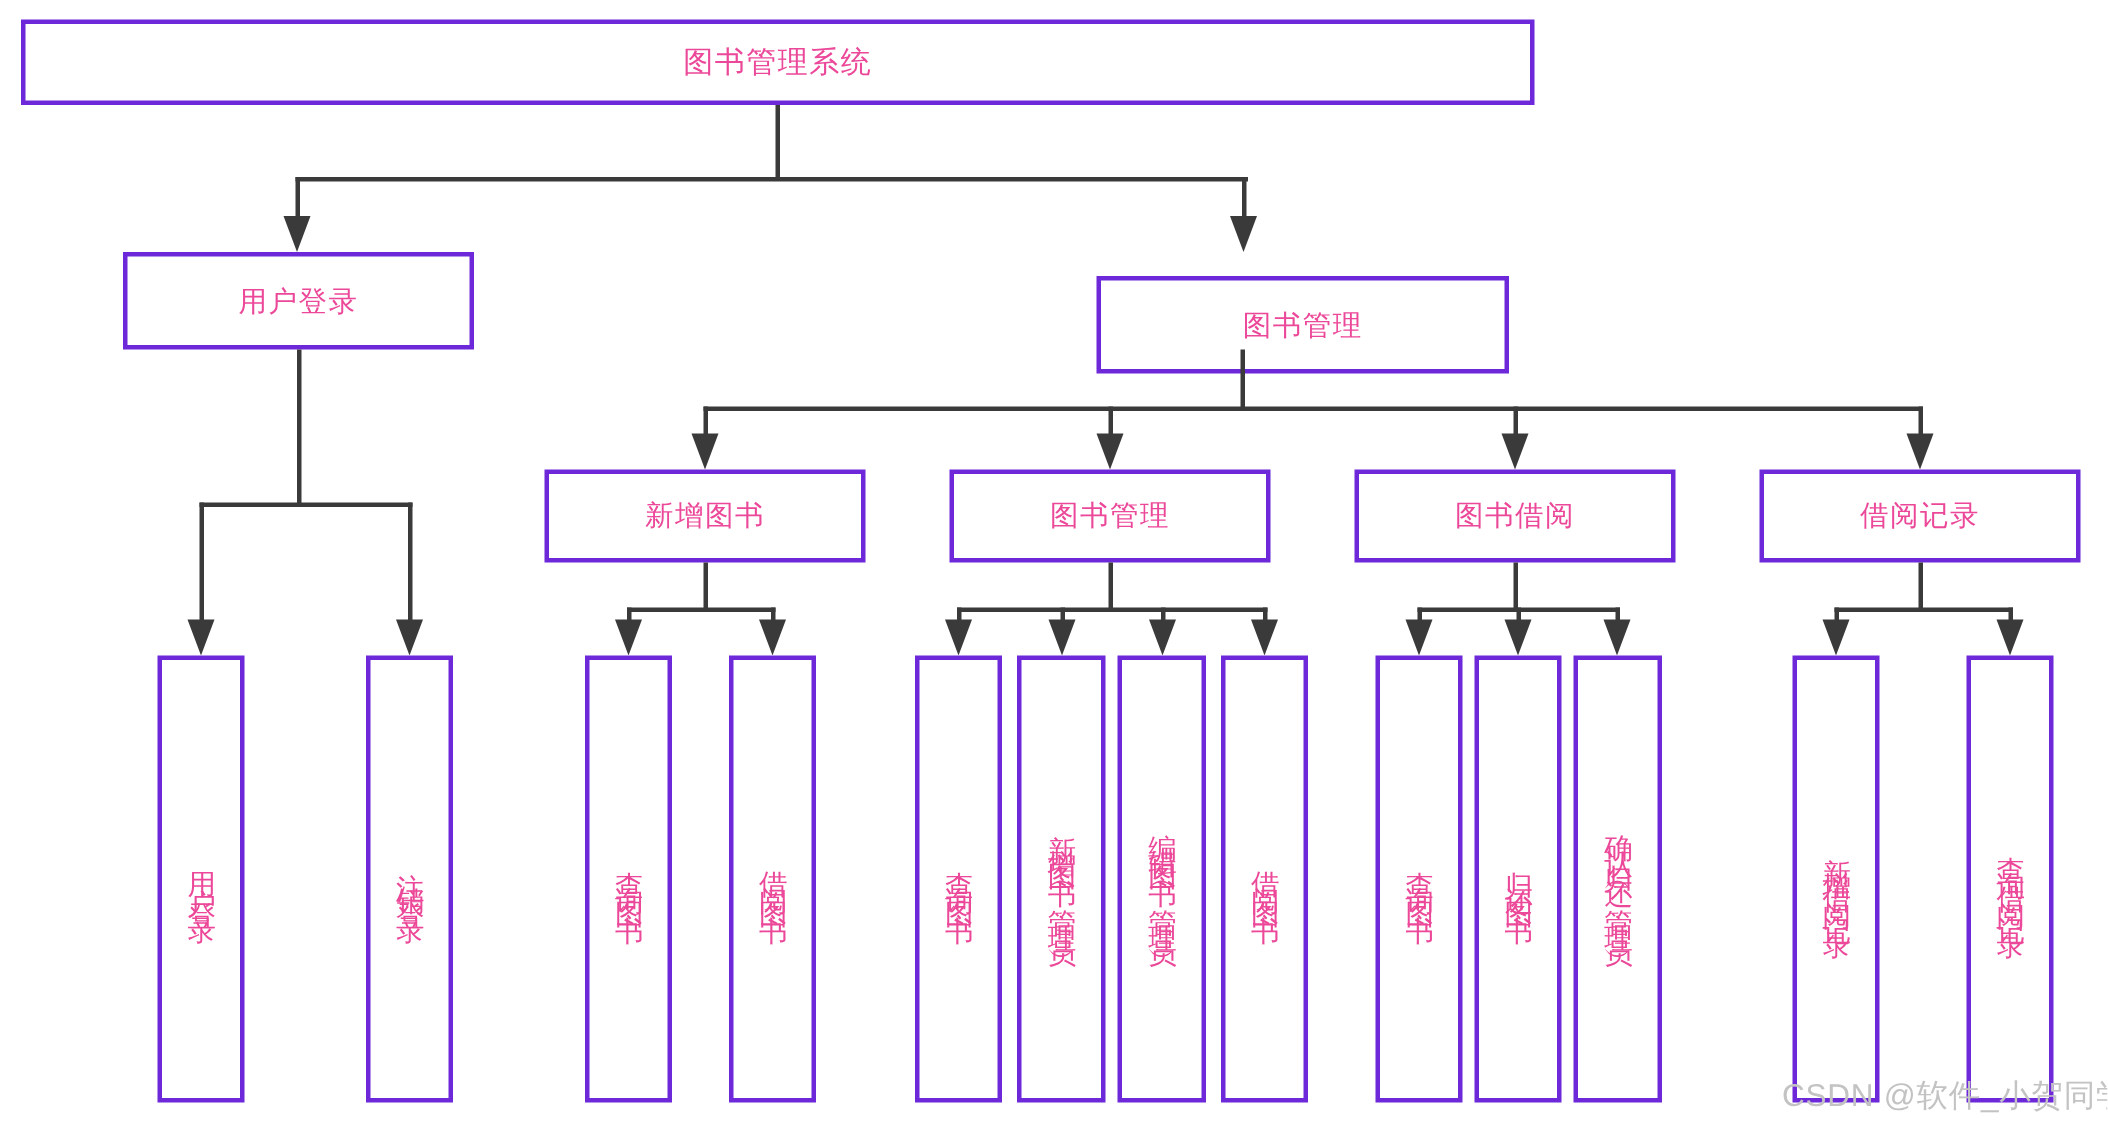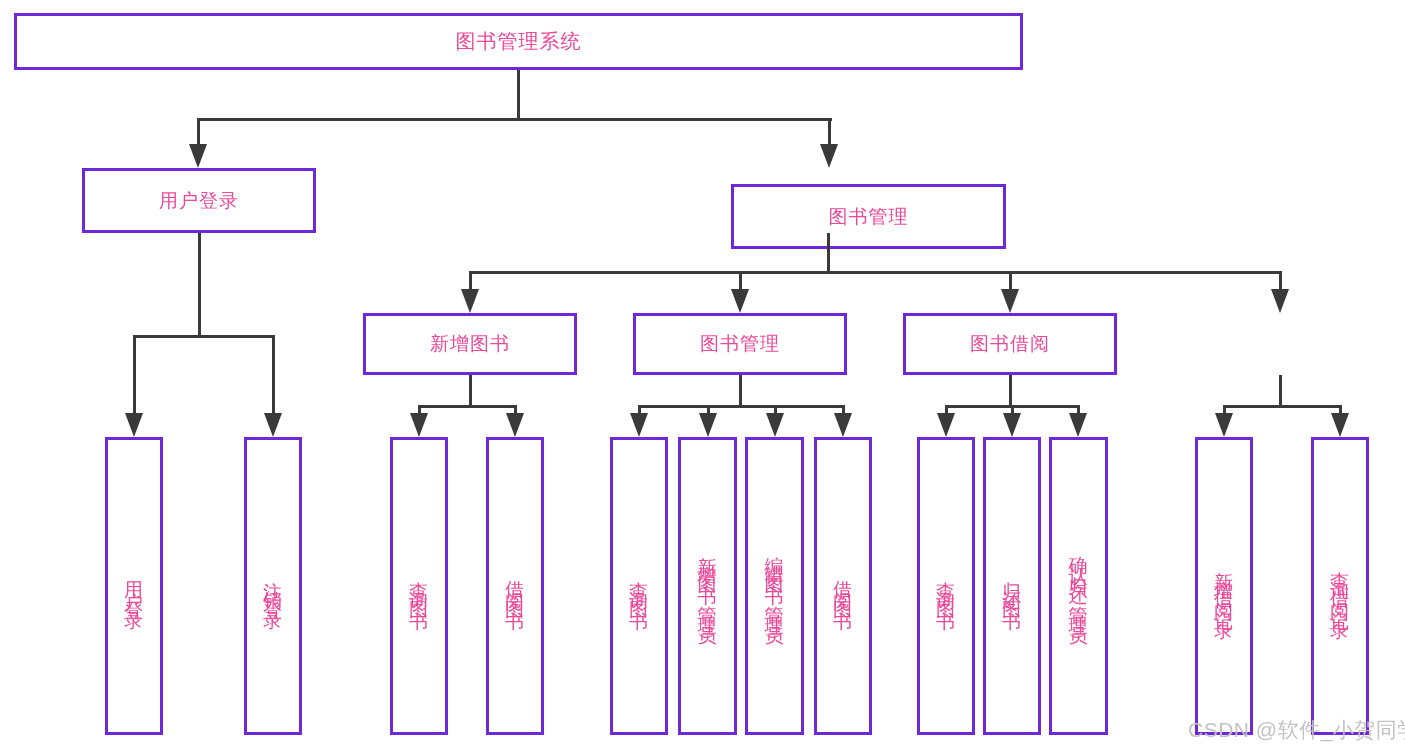--- a/index.html
+++ b/index.html
@@ -88,20 +88,21 @@
     <div class="arrow" style="left:731px;top:289px;"></div>
     <div class="vline" style="left:1009px;top:271px;height:20px;"></div>
     <div class="arrow" style="left:1001px;top:289px;"></div>
     <div class="vline" style="left:1279px;top:271px;height:20px;"></div>
     <div class="arrow" style="left:1271px;top:289px;"></div>
   </div>
 
   <div class="box" style="left:363px;top:313px;width:214px;height:62px;">新增图书</div>
   <div class="box" style="left:633px;top:313px;width:214px;height:62px;">图书管理</div>
   <div class="box" style="left:903px;top:313px;width:214px;height:62px;">图书借阅</div>
+  <div class="box" style="left:1173px;top:313px;width:214px;height:62px;">借阅记录</div>
 
   <div>
     <div class="vline" style="left:469px;top:375px;height:33px;"></div>
     <div class="hline" style="left:418px;top:405px;width:99px;"></div>
     <div class="vline" style="left:418px;top:405px;height:10px;"></div>
     <div class="arrow" style="left:410px;top:413px;"></div>
     <div class="vline" style="left:514px;top:405px;height:10px;"></div>
     <div class="arrow" style="left:506px;top:413px;"></div>
   </div>
 

